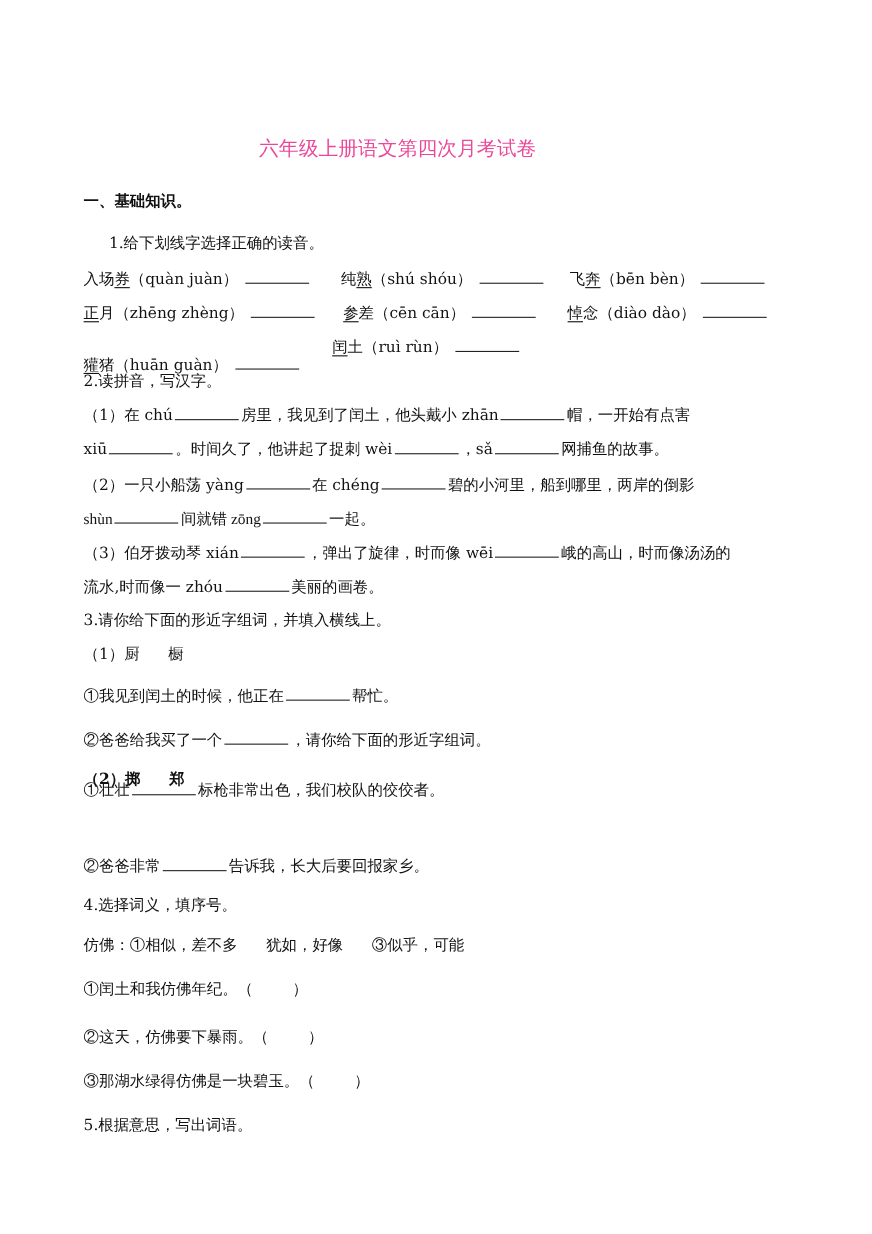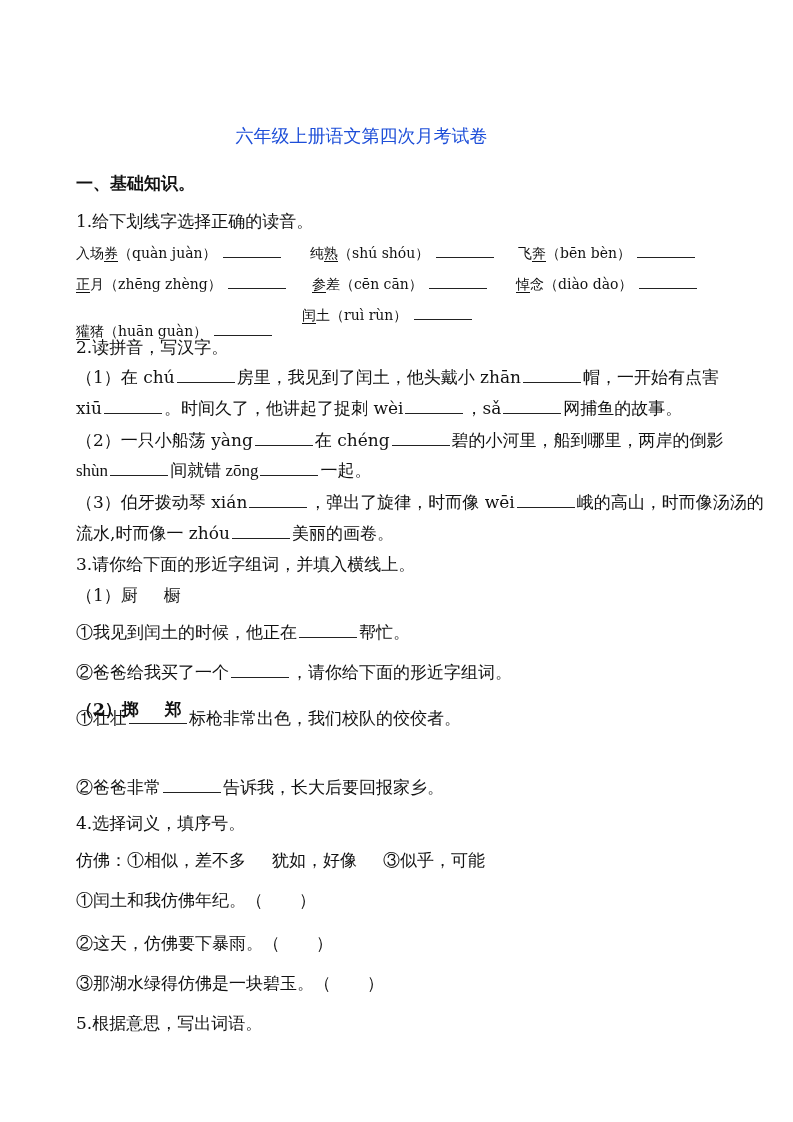--- a/index.html
+++ b/index.html
@@ -4,43 +4,43 @@
 <style>
   html, body { margin: 0; padding: 0; background: #ffffff; }
   body {
     width: 793px; height: 1122px; position: relative; overflow: hidden;
     font-family: "DejaVu Serif", "Liberation Serif", serif;
     color: #111111; font-size: 14px;
   }
   .page { position: absolute; left: 0; top: 0; width: 793px; height: 1122px; }
   .title {
     position: absolute; top: 124px; left: 0; width: 723px; text-align: center;
-    font-size: 18px; line-height: 24px; color: #1d4ed8;
+    font-size: 18px; line-height: 24px; color: #ec4899;
   }
-  .line { position: absolute; left: 76px; font-size: 17px; line-height: 20px; white-space: nowrap; }
+  .line { position: absolute; left: 76px; font-size: 14px; line-height: 20px; white-space: nowrap; }
   .section-head { font-weight: bold; font-family: "DejaVu Sans", "Liberation Sans", sans-serif; }
   .u { text-decoration: underline; text-underline-offset: 3px; }
   .blank {
     display: inline-block; width: 58px; border-bottom: 1px solid #222;
     height: 14px; vertical-align: baseline; margin: 0 2px;
   }
   .item { position: absolute; white-space: nowrap; font-size: 14px; line-height: 20px; text-align: center; }
   .gap { display: inline-block; width: 26px; }
   .paren { display: inline-block; width: 36px; }
 </style>
 </head>
 <body>
 
 <div class="page">
 
   <div class="title">六年级上册语文第四次月考试卷</div>
 
   <div class="line section-head" style="top:173px;">一、基础知识。</div>
 
-  <div class="line" style="top:211px;">1.给下划线字选择正确的读音。</div>
+  <div class="line" style="top:211px;margin-left:23px;">1.给下划线字选择正确的读音。</div>
 
   <div class="item" style="top:243px; left:76px;">
     <span>入场</span><span class="u">券</span><span>（quàn  juàn）</span>
     <span class="blank"></span>
   </div>
   <div class="item" style="top:243px; left:310px;">
     <span>纯</span><span class="u">熟</span><span>（shú  shóu）</span>
     <span class="blank"></span>
   </div>
   <div class="item" style="top:243px; left:518px;">

